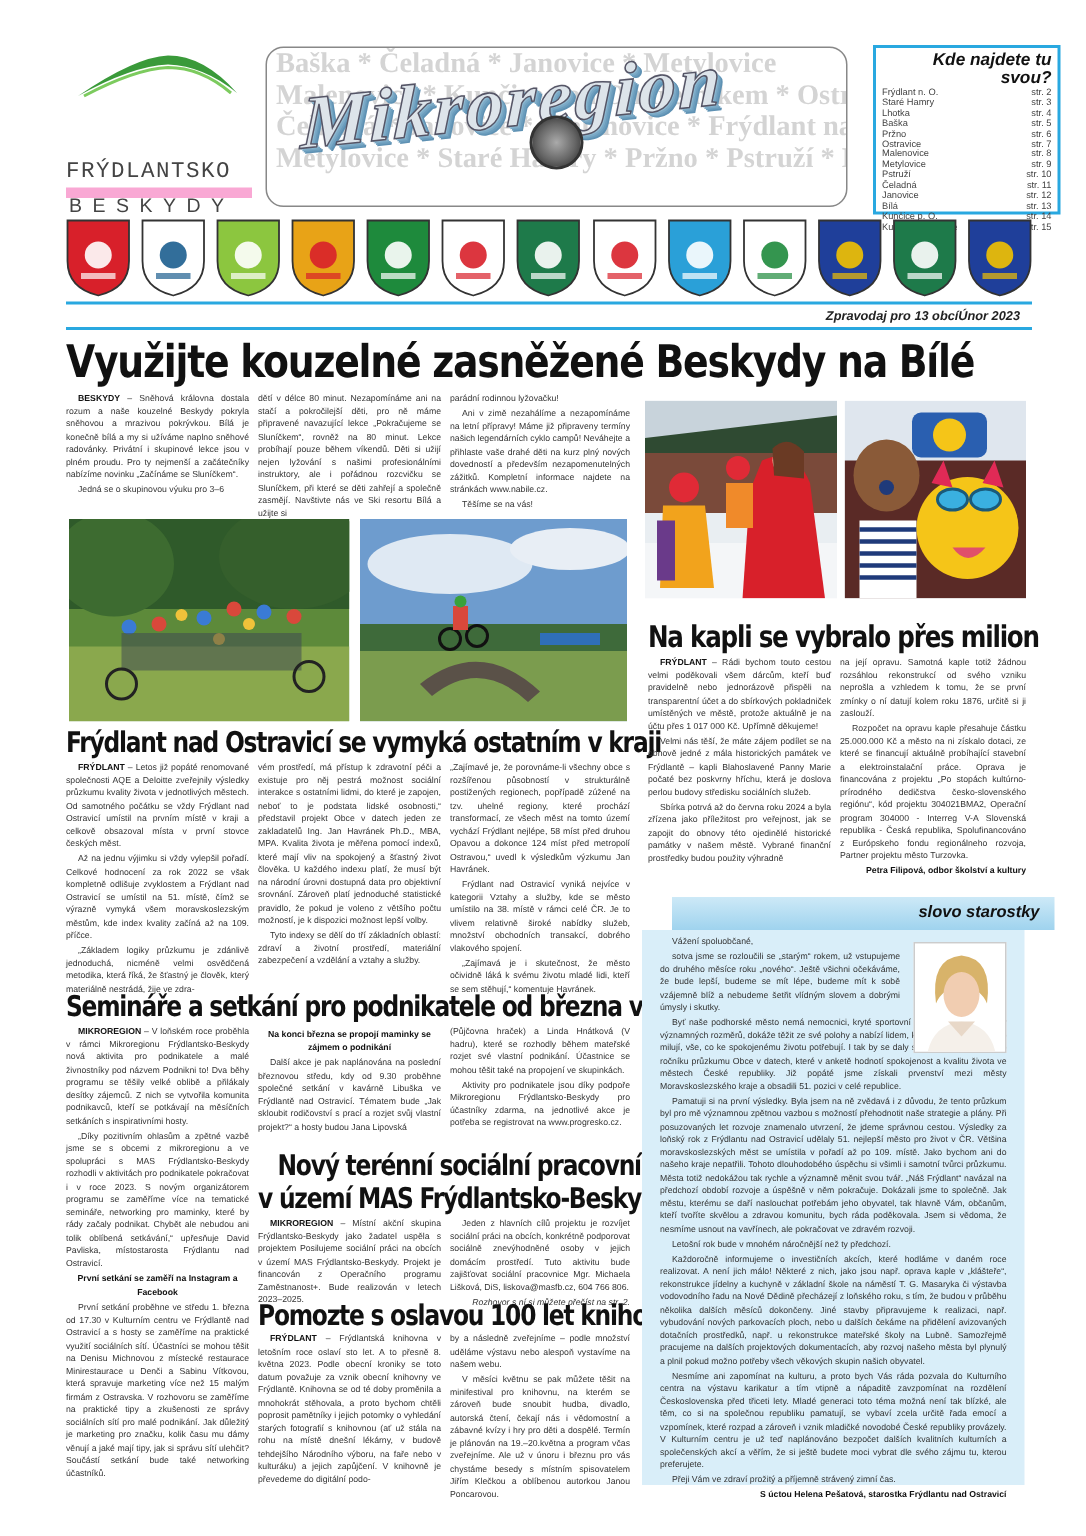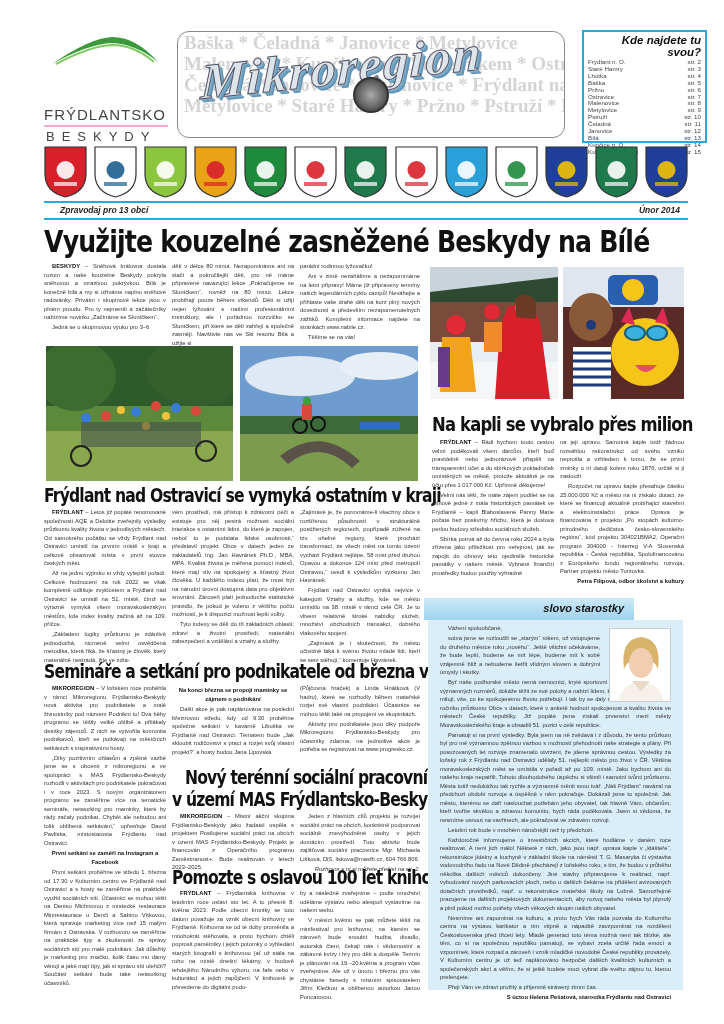--- a/index.html
+++ b/index.html
@@ -4,58 +4,58 @@
 <style>
   * { box-sizing: border-box; margin: 0; padding: 0; }
   html, body { width: 724px; height: 1024px; background: #ffffff; overflow: hidden; }
   body { position: relative; font-family: "Liberation Sans", sans-serif; color: #222; }
   .abs { position: absolute; }
 
   
   .mas-logo { left: 40px; top: 30px; width: 130px; height: 105px; }
   .mas-logo svg.hills { position: absolute; left: 10px; top: 4px; }
   .mas-title { position: absolute; left: 4px; top: 33px; width: 120px; font-family: "Liberation Sans", sans-serif; font-weight: bold; font-size: 34px; letter-spacing: 10px; color: #444; }
-  .mas-sub1 { position: absolute; left: 4px; top: 76px; width: 124px; font-size: 15px; letter-spacing: 1px; color: #444; border-bottom: 2px solid #f9a8d4; padding-bottom: 2px; }
+  .mas-sub1 { position: absolute; left: 4px; top: 76px; width: 124px; font-size: 15px; letter-spacing: 1px; color: #444; border-bottom: 7px solid #f9a8d4; padding-bottom: 2px; font-family: Liberation Mono, monospace; }
   .mas-sub2 { position: absolute; left: 6px; top: 99px; width: 124px; font-size: 13px; letter-spacing: 7px; color: #444; }
 
   .mikro-box { left: 177px; top: 31px; width: 388px; height: 107px; border: 1px solid #888; border-radius: 12px; overflow: hidden; background: #fff; }
   .mikro-bg { position: absolute; left: 6px; top: 0; width: 380px; font-family: "Liberation Serif", serif; font-weight: bold; font-size: 19px; line-height: 21px; color: #d4d4d4; white-space: nowrap; }
   .mikro-word { position: absolute; left: 22px; top: 6px; font-family: "Liberation Serif", serif; font-weight: bold; font-size: 50px; font-style: italic; color: #dde4ea; letter-spacing: 2px; transform: rotate(-6deg) skewX(-8deg);
     text-shadow: 1px 1px 0 #8fb9d1, 2px 2px 0 #7aa9c6, 3px 3px 0 #6b9dbd, 4px 4px 0 #5e91b3, 0 0 1px #556; -webkit-text-stroke: 1px #556; }
   .mikro-seal { position: absolute; left: 175px; top: 45px; width: 36px; height: 36px; border-radius: 50%; border: 2px solid #333; background: radial-gradient(circle, #aaa 0%, #666 55%, #222 100%); }
   .mikro-name { position: absolute; left: 30px; top: 64px; font-family: "Liberation Sans", sans-serif; font-weight: bold; font-size: 34px; color: #111; letter-spacing: -0.5px; }
 
   .toc-box { left: 582px; top: 30px; width: 125px; height: 113px; border: 2px solid #29a8e0; padding: 2px 4px; background: #fff; }
   .toc-title { font-weight: bold; font-style: italic; font-size: 11.5px; color: #111; margin-bottom: 1px; text-align: right; }
   .toc-row { display: flex; justify-content: space-between; font-size: 6.2px; line-height: 6.9px; color: #444; }
 
   .crests { left: 44px; top: 146px; width: 644px; height: 52px; display: flex; justify-content: space-between; }
   .crest { width: 43px; height: 52px; }
 
   .blue-rule { height: 2px; background: #29a8e0; left: 44px; width: 644px; }
-  .issue-bar { left: 60px; top: 205px; width: 620px; display: flex; justify-content: space-between; font-weight: bold; font-style: italic; font-size: 8.5px; color: #222; }
+  .issue-bar { left: 60px; top: 205px; width: 620px; display: flex; justify-content: flex-end; font-weight: bold; font-style: italic; font-size: 8.5px; color: #222; }
 
   .headline { font-family: "DejaVu Sans", sans-serif; font-weight: bold; color: #111; letter-spacing: -1px; white-space: nowrap; transform-origin: left top; }
   .h1 { left: 44px; top: 224px; font-size: 30px; transform: scaleX(0.84); }
   .h2 { font-size: 19px; transform: scaleX(0.82); }
   .h3 { font-size: 19px; transform: scaleX(0.82); }
 
   .col { font-size: 5.8px; line-height: 8.5px; color: #333; text-align: justify; hyphens: auto; }
   .col p { text-indent: 8px; margin-bottom: 1.5px; }
   .col p.lead { text-indent: 8px; }
   .col b.place { font-weight: bold; color: #111; }
   .col .subhead { font-weight: bold; text-align: center; text-indent: 0; color: #111; margin: 2px 0; }
   .col .sign { font-weight: bold; text-align: right; text-indent: 0; color: #111; }
   .col .note { font-style: italic; text-align: right; text-indent: 0; }
 
   .photo { overflow: hidden; }
   .photo svg { display: block; }
 
   
-  .slovo-bar { left: 424px; top: 598px; width: 210px; height: 22px; background: linear-gradient(180deg, #cde9f7 0%, #9fd3ee 100%); }
+  .slovo-bar { left: 448px; top: 598px; width: 255px; height: 22px; background: linear-gradient(180deg, #cde9f7 0%, #9fd3ee 100%); }
   .slovo-title { position: absolute; right: 10px; top: 4px; font-weight: bold; font-style: italic; font-size: 11px; color: #111; }
   .slovo-body { left: 428px; top: 620px; width: 255px; height: 370px; background: #d9eef9; padding: 4px 8px 4px 12px; }
   .portrait { position: absolute; right: 12px; top: 8px; width: 62px; height: 74px; background: #fff; border: 1px solid #ccc; overflow: hidden; }
 </style>
 </head>
 <body>
 
 <div class="abs mas-logo">
   <svg class="hills" width="110" height="34" viewBox="0 0 110 34">
     <path d="M2 30 Q40 4 62 3 Q86 3 108 28 Q86 10 62 9 Q38 10 2 30 Z" fill="#3a9a3a"></path>
@@ -202,21 +202,21 @@
     <div class="crest"><svg width="43" height="52" viewBox="0 0 43 52">
         <path d="M1 1 H42 V28 Q42 46 21.5 51 Q1 46 1 28 Z" fill="#1f3f9a" stroke="#333" stroke-width="1.2"></path>
         <circle cx="21.5" cy="24" r="9" fill="#f2c200" opacity="0.9"></circle>
         <rect x="10" y="36" width="23" height="4" fill="#f2c200" opacity="0.7"></rect>
       </svg></div>
   </div>
 
 <div class="abs blue-rule" style="top:201px;"></div>
 <div class="abs issue-bar">
   <span>Zpravodaj pro 13 obcí</span>
-  <span>Únor 2014</span>
+  <span>Únor 2023</span>
 </div>
 <div class="abs blue-rule" style="top:218px;"></div>
 
 <div class="abs headline h1">Využijte kouzelné zasněžené Beskydy na Bílé</div>
 
 <div class="abs col" style="left:44px; top:262px; width:122px;">
   <p class="lead"><b class="place">BESKYDY</b> <span>– Sněhová královna dostala rozum a naše kouzelné Beskydy pokryla sněhovou a mrazivou pokrývkou. Bílá je konečně bílá a my si užíváme naplno sněhové radovánky. Privátní i skupinové lekce jsou v plném proudu. Pro ty nejmenší a začátečníky nabízíme novinku „Začínáme se Sluníčkem“.</span></p>
   <p>Jedná se o skupinovou výuku pro 3–6</p>
 </div>
 <div class="abs col" style="left:172px; top:262px; width:122px;">

